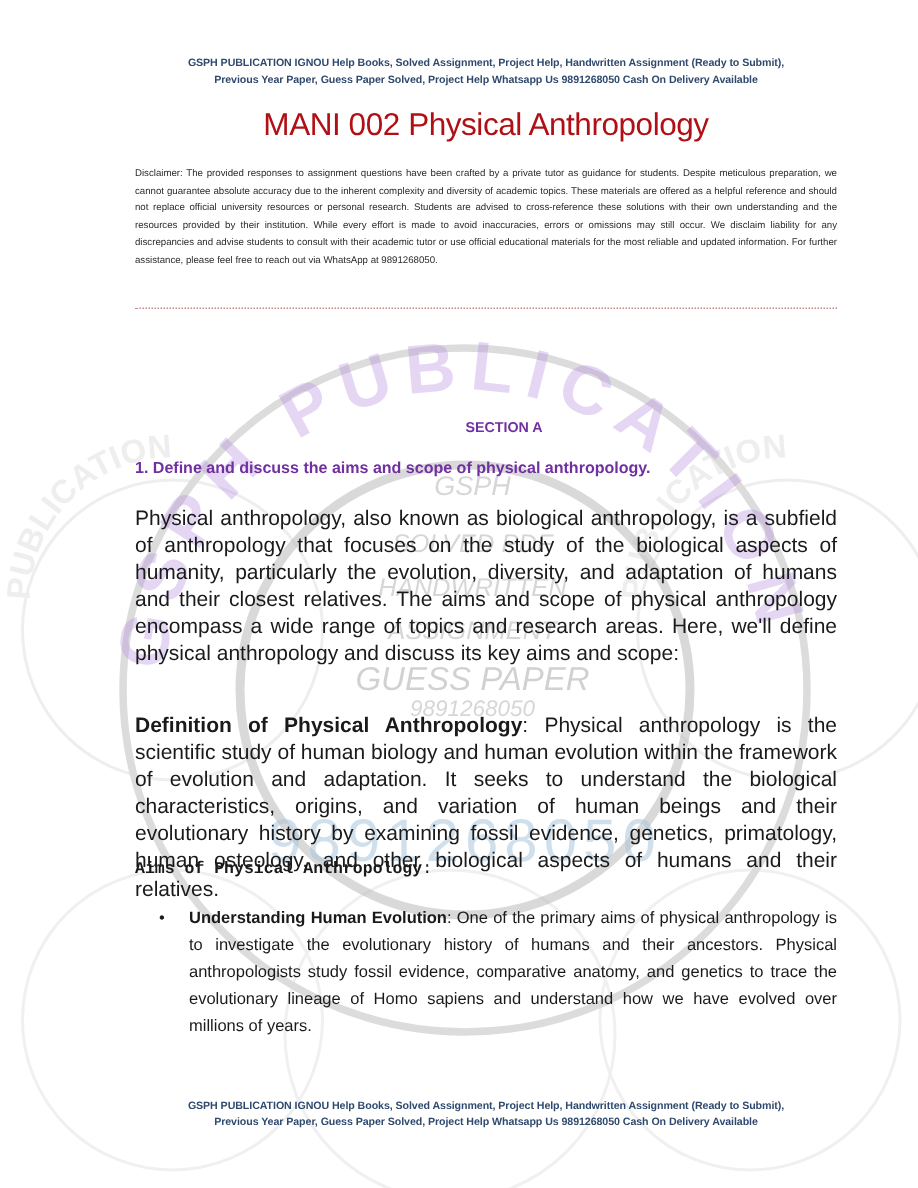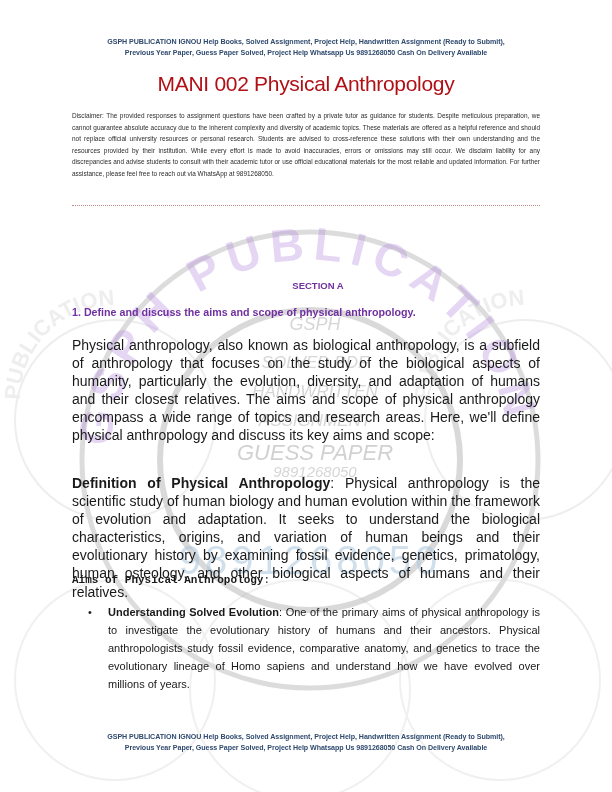--- a/index.html
+++ b/index.html
@@ -3,21 +3,21 @@
   <meta charset="utf-8">
   <style>
     html, body { margin: 0; padding: 0; }
     body {
       width: 612px; height: 792px; position: relative; overflow: hidden;
       background: #ffffff;
       font-family: "Liberation Sans", sans-serif;
       color: #1a1a1a;
     }
     .watermark { position: absolute; left: 0; top: 0; width: 612px; height: 792px; pointer-events: none; z-index: 0; }
-    .page { position: absolute; left: 0; top: 0; width: 487px; height: 792px; z-index: 1; }
+    .page { position: absolute; left: 18px; top: 0; width: 487px; height: 792px; z-index: 1; }
     .hdr {
       position: absolute; left: 0; width: 612px; text-align: center;
       font-size: 7.1px; line-height: 11px; font-weight: bold; color: #2f4a6e;
       letter-spacing: -0.05px;
     }
     .hdr.top { top: 37px; }
     .hdr.bottom { top: 732px; }
     .title {
       position: absolute; top: 72px; left: 0; width: 612px; text-align: center;
       font-size: 21px; font-weight: normal; color: #b01015; letter-spacing: -0.3px;
@@ -116,21 +116,21 @@
     <b>Definition of Physical Anthropology</b><span>: Physical anthropology is the scientific study of human biology and human evolution within the framework of evolution and adaptation. It seeks to understand the biological characteristics, origins, and variation of human beings and their evolutionary history by examining fossil evidence, genetics, primatology, human osteology, and other biological aspects of humans and their relatives.</span>
   </div>
 
   <div class="aims">
     <b>Aims of Physical Anthropology</b><span>:</span>
   </div>
 
   <ul class="bullet-list">
     <li class="bullet-item">
       <span class="bullet-dot">•</span>
-      <b>Understanding Solved Evolution</b><span>: One of the primary aims of physical anthropology is to investigate the evolutionary history of humans and their ancestors. Physical anthropologists study fossil evidence, comparative anatomy, and genetics to trace the evolutionary lineage of Homo sapiens and understand how we have evolved over millions of years.</span>
+      <b>Understanding Human Evolution</b><span>: One of the primary aims of physical anthropology is to investigate the evolutionary history of humans and their ancestors. Physical anthropologists study fossil evidence, comparative anatomy, and genetics to trace the evolutionary lineage of Homo sapiens and understand how we have evolved over millions of years.</span>
     </li>
   </ul>
 
   <div class="hdr bottom">
     <div>GSPH PUBLICATION IGNOU Help Books, Solved Assignment, Project Help, Handwritten Assignment (Ready to Submit),</div>
     <div>Previous Year Paper, Guess Paper Solved, Project Help Whatsapp Us 9891268050 Cash On Delivery Available</div>
   </div>
 
 </div>
 

